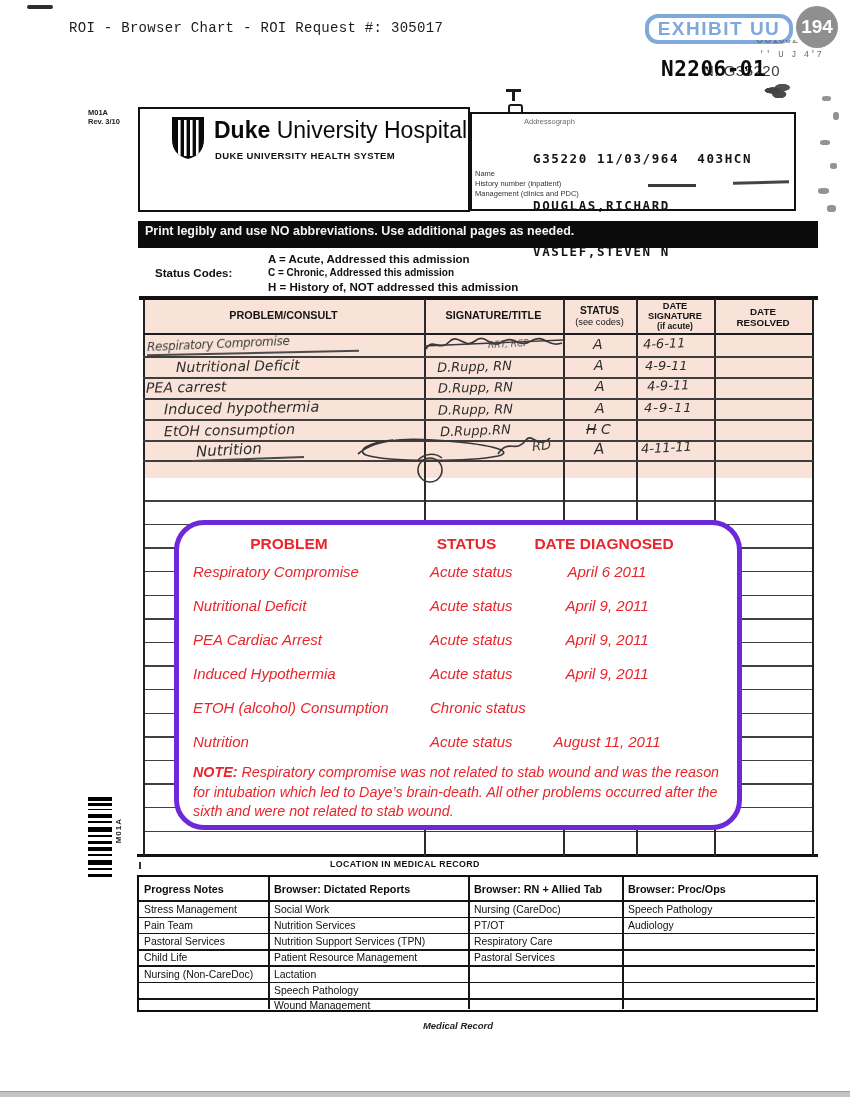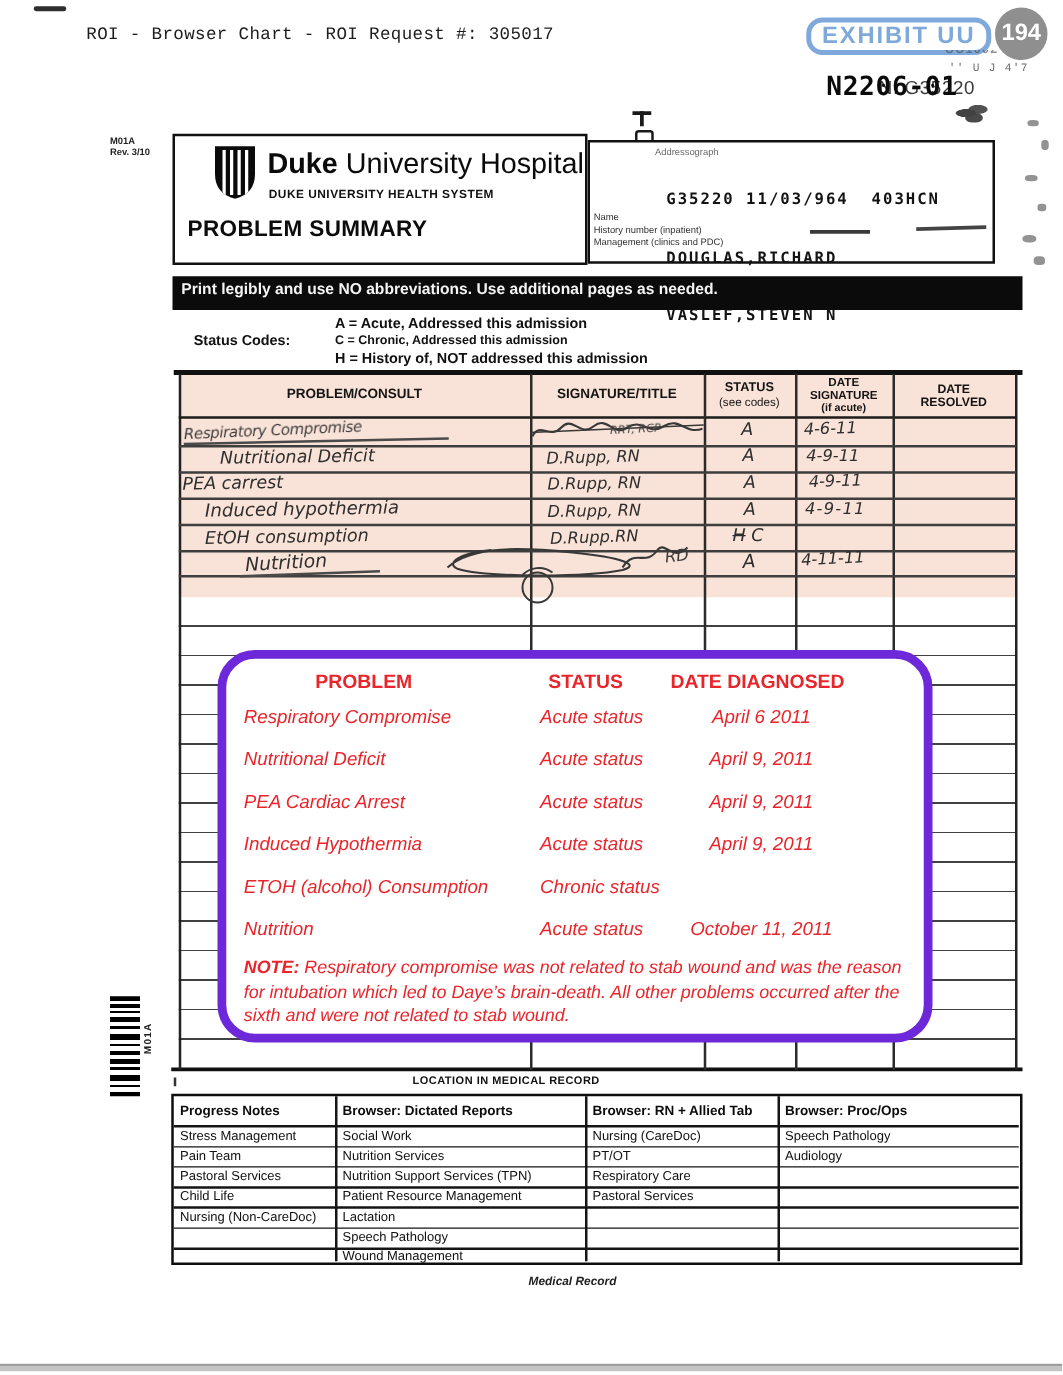--- a/index.html
+++ b/index.html
@@ -80,21 +80,20 @@
       <rect x="8" y="5" width="2.6" height="36" fill="#fff"></rect>
       <rect x="14" y="5" width="2.6" height="36" fill="#fff"></rect>
       <rect x="20" y="5" width="2.6" height="36" fill="#fff"></rect>
       <rect x="26" y="5" width="2.6" height="36" fill="#fff"></rect>
     </g>
   </svg>
   <div class="abs sans" style="left:214px;top:117px;font-size:23px;color:#0a0a0a;white-space:nowrap;">
     <span style="font-weight:bold;">Duke</span><span> University Hospital</span>
   </div>
   <div class="abs sans" style="left:215px;top:150px;font-size:9.5px;font-weight:bold;color:#111;letter-spacing:.4px;white-space:nowrap;">DUKE UNIVERSITY HEALTH SYSTEM</div>
-  <div class="abs sans" style="left:150px;top:173px;font-size:18px;font-weight:bold;color:#0c0c0c;letter-spacing:.3px;white-space:nowrap;">PROBLEM SUMMARY</div>
 
   <div class="abs" style="left:506px;top:89px;width:15px;height:2.5px;background:#1a1a1a;"></div>
   <div class="abs" style="left:512px;top:89px;width:2.5px;height:12px;background:#1a1a1a;"></div>
   <div class="abs" style="left:508px;top:104px;width:11px;height:8px;border:2px solid #1a1a1a;border-radius:3px;"></div>
   <div class="abs" style="left:513px;top:113px;width:2px;height:12px;background:#1a1a1a;"></div>
   <div class="abs" style="left:508px;top:137px;width:10px;height:12px;border:2.2px solid #1a1a1a;border-radius:0 60% 60% 0 / 0 50% 50% 0;border-left:none;"></div>
   <div class="abs" style="left:503px;top:142px;width:7px;height:2.2px;background:#1a1a1a;"></div>
   <div class="abs sans" style="left:505px;top:154px;font-size:11px;color:#222;letter-spacing:2px;">( )</div>
 
   <div class="abs" style="left:470px;top:112px;width:322px;height:95px;border:2px solid #111;background:#fff;"></div>
@@ -190,21 +189,21 @@
   <svg class="abs" style="left:348px;top:428px;z-index:3;" width="230" height="56" viewBox="0 0 230 56">
     <path d="M10,26 C30,8 70,10 110,14 C150,18 165,24 150,28 C120,34 40,34 18,27 C8,23 20,14 45,12" stroke="#383838" stroke-width="1.7" fill="none"></path>
     <path d="M150,26 C160,10 168,26 178,12 C184,4 190,22 202,10" stroke="#383838" stroke-width="1.7" fill="none"></path>
     <circle cx="82" cy="42" r="12" stroke="#383838" stroke-width="1.6" fill="none"></circle>
     <path d="M70,32 C76,26 86,24 94,30" stroke="#383838" stroke-width="1.5" fill="none"></path>
   </svg>
   <div class="hw abs" style="left:532px;top:438px;font-size:13px;color:#3a3a3a;transform:rotate(-6deg);z-index:3;">RD</div>
   <div class="hw abs" style="left:594px;top:440px;font-size:15px;transform:rotate(-4deg);">A</div>
   <div class="hw abs" style="left:641px;top:440px;font-size:13px;transform:rotate(-3deg);">4-11-11</div>
 
-  <div class="abs" style="left:174px;top:520px;width:558px;height:300px;background:#fff;border:7px solid #6d28d9;border-radius:30px;z-index:5;">
+  <div class="abs" style="left:174px;top:520px;width:558px;height:300px;background:#fff;border:5px solid #6d28d9;border-radius:30px;z-index:5;">
     <div class="abs sans red" style="left:30px;top:10px;width:160px;text-align:center;font-weight:bold;font-size:15.5px;">PROBLEM</div>
     <div class="abs sans red" style="left:230px;top:10px;width:115px;text-align:center;font-weight:bold;font-size:15.5px;">STATUS</div>
     <div class="abs sans red" style="left:345px;top:10px;width:160px;text-align:center;font-weight:bold;font-size:15.5px;">DATE DIAGNOSED</div>
 
     <div class="redtxt" style="left:14px;top:38px;">Respiratory Compromise</div>
     <div class="redtxt" style="left:251px;top:38px;">Acute status</div>
     <div class="redtxt" style="left:343px;top:38px;width:170px;text-align:center;">April 6 2011</div>
 
     <div class="redtxt" style="left:14px;top:72px;">Nutritional Deficit</div>
     <div class="redtxt" style="left:251px;top:72px;">Acute status</div>
@@ -217,21 +216,21 @@
     <div class="redtxt" style="left:14px;top:140px;">Induced Hypothermia</div>
     <div class="redtxt" style="left:251px;top:140px;">Acute status</div>
     <div class="redtxt" style="left:343px;top:140px;width:170px;text-align:center;">April 9, 2011</div>
 
     <div class="redtxt" style="left:14px;top:174px;">ETOH (alcohol) Consumption</div>
     <div class="redtxt" style="left:251px;top:174px;">Chronic status</div>
     <div class="redtxt" style="left:343px;top:174px;width:170px;text-align:center;"></div>
 
     <div class="redtxt" style="left:14px;top:208px;">Nutrition</div>
     <div class="redtxt" style="left:251px;top:208px;">Acute status</div>
-    <div class="redtxt" style="left:343px;top:208px;width:170px;text-align:center;">October 11, 2011</div>
+    <div class="redtxt" style="left:343px;top:208px;width:170px;text-align:center;">August 11, 2011</div>
 
     <div class="abs sans red" style="left:14px;top:238px;width:536px;font-size:14.3px;font-style:italic;line-height:19.5px;">
       <span style="font-weight:bold;">NOTE:</span><span> Respiratory compromise was not related to stab wound and was the reason for  intubation which led to Daye’s brain-death.  All other problems occurred after the sixth and were not related to stab wound.</span>
     </div>
   </div>
 
   <div class="abs" style="left:88px;top:797px;width:24px;height:80px;
               background:linear-gradient(180deg,#000 0 4px,#fff 4px 6px,#000 6px 9px,#fff 9px 12px,#000 12px 13px,#fff 13px 17px,#000 17px 21px,#fff 21px 24px,#000 24px 26px,#fff 26px 30px,#000 30px 35px,#fff 35px 38px,#000 38px 40px,#fff 40px 44px,#000 44px 47px,#fff 47px 50px,#000 50px 54px,#fff 54px 57px,#000 57px 59px,#fff 59px 63px,#000 63px 68px,#fff 68px 71px,#000 71px 73px,#fff 73px 77px,#000 77px 80px);"></div>
   <div class="abs sans" style="left:114px;top:818px;font-size:8px;font-weight:bold;color:#222;writing-mode:vertical-rl;transform:rotate(180deg);letter-spacing:1px;">M01A</div>
 

